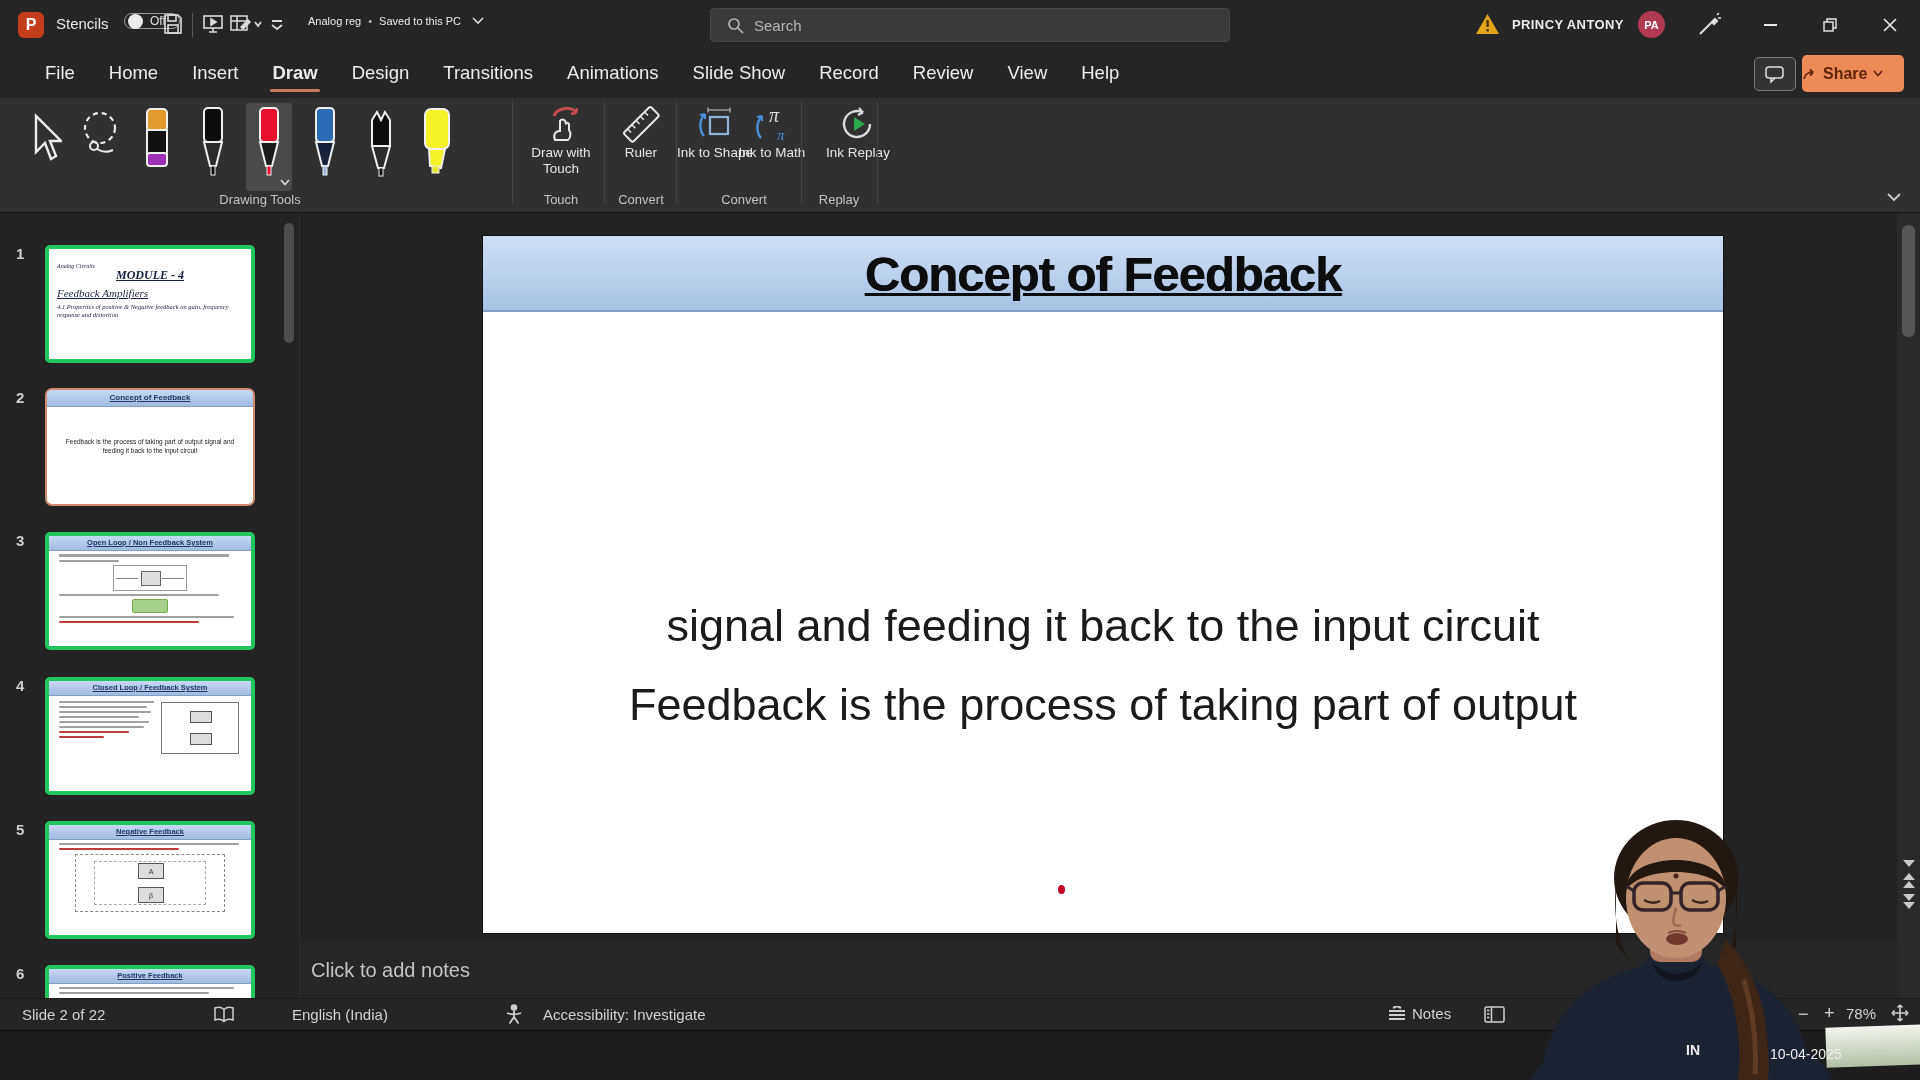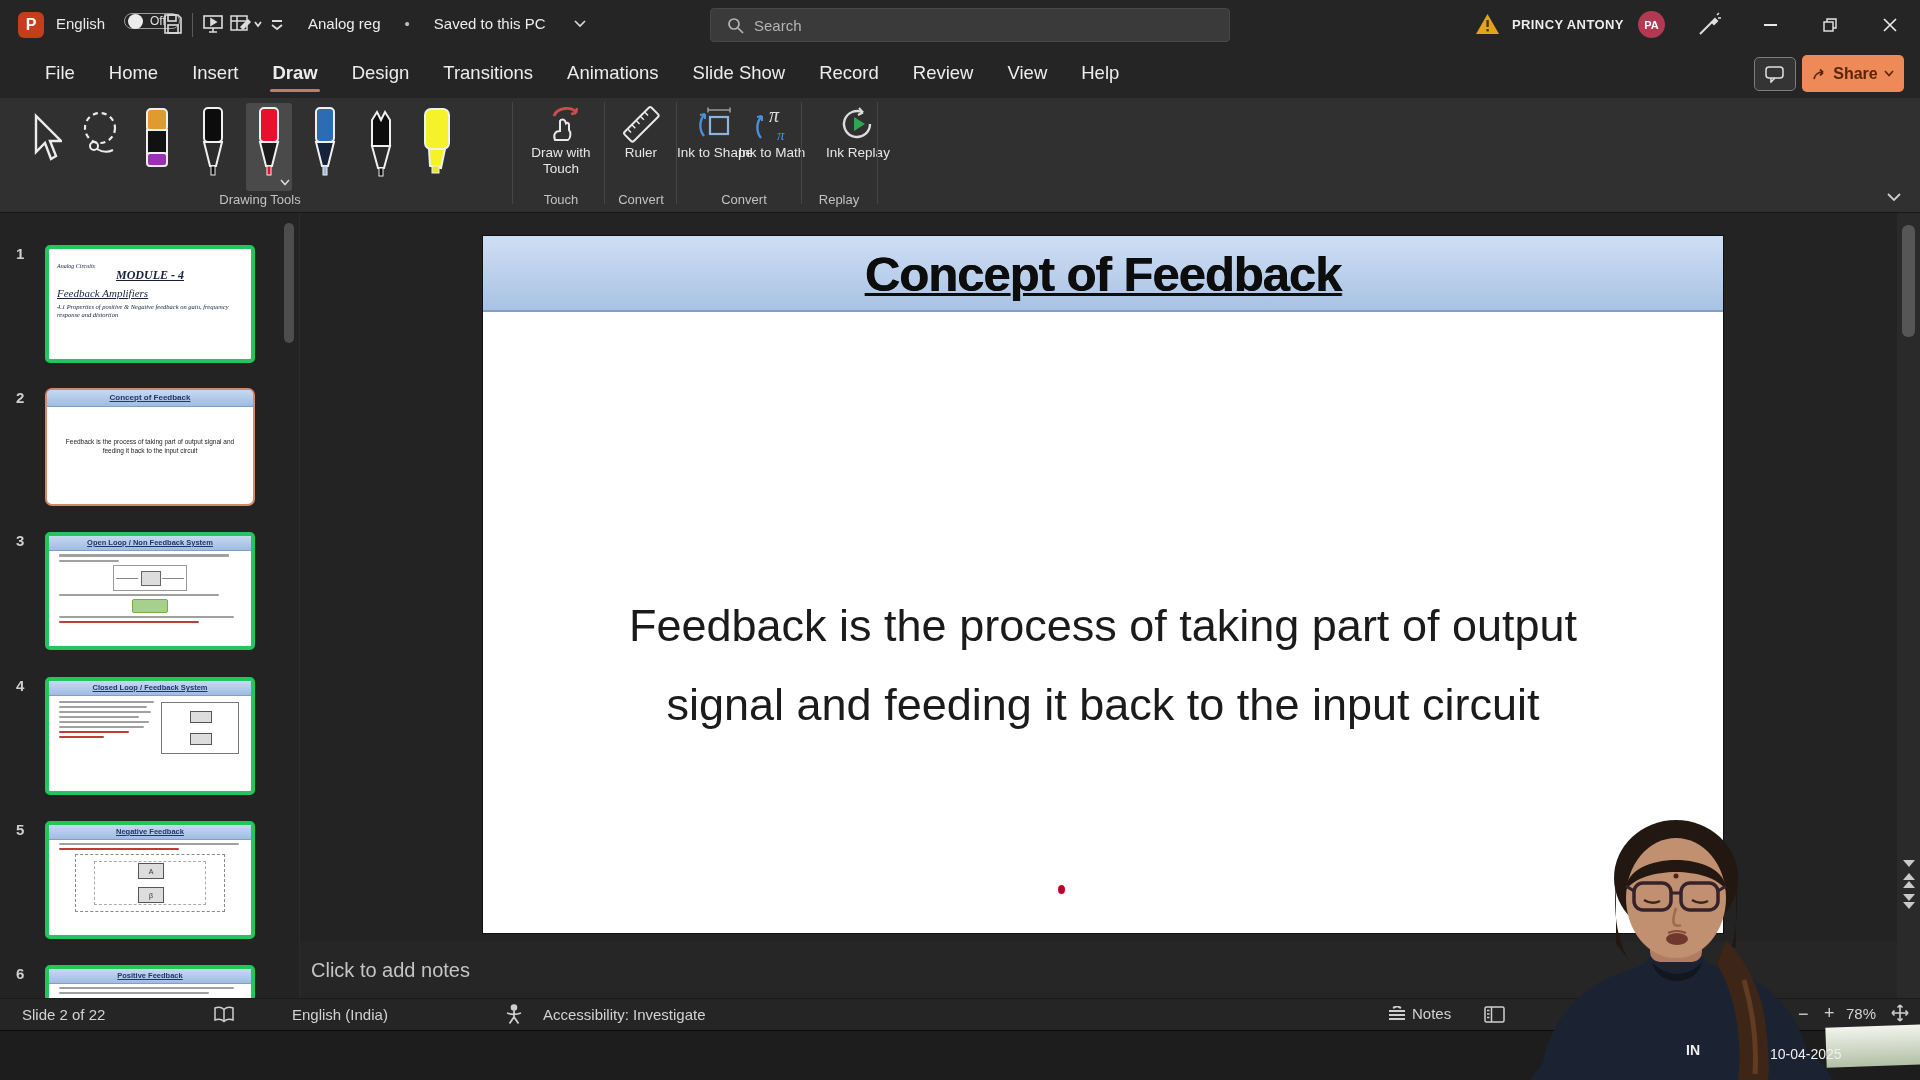--- a/index.html
+++ b/index.html
@@ -10,21 +10,21 @@
   .titlebar{position:absolute;left:0;top:0;width:1920px;height:50px;background:#252525}
   .titlebar .abs{position:absolute}
   .ppt-badge{left:18px;top:12px;width:26px;height:26px;border-radius:6px;background:#c43e1c;color:#fff;
     font-weight:bold;font-size:16px;display:flex;align-items:center;justify-content:center}
   .autosave-label{left:56px;top:15px;font-size:15px;color:#e8e8e8}
   .toggle{left:124px;top:13px;width:56px;height:16px;border:1.5px solid #9a9a9a;border-radius:12px;display:flex;align-items:flex-start}
   .toggle .knob{width:15px;height:15px;border-radius:50%;background:#ededed;margin-left:3px}
   .toggle .state{font-size:12px;color:#e0e0e0;margin-left:7px}
   .qat-icon{top:13px;color:#dcdcdc}
   .tb-divider{left:192px;top:13px;width:1px;height:24px;background:#5a5a5a}
-  .doc-label{left:308px;top:15px;font-size:15px;color:#ececec;display:flex;gap:24px;align-items:center}
+  .doc-label{left:308px;top:15px;font-size:11px;color:#ececec;display:flex;gap:7px;align-items:center}
   .doc-label .dot{color:#bdbdbd}
   .doc-chevron{margin-left:4px}
   .searchbox{left:710px;top:8px;width:520px;height:34px;background:#3a3a3a;border:1px solid #474747;border-radius:4px;
     display:flex;align-items:center;color:#b5b5b5;font-size:15px}
   .searchbox svg{margin:0 10px 0 16px}
   .warn{left:1475px;top:13px}
   .user-name{left:1512px;top:17px;font-size:13px;font-weight:bold;letter-spacing:.4px;color:#ececec}
   .avatar{left:1638px;top:11px;width:27px;height:27px;border-radius:50%;background:#b03a52;color:#fff;
     font-size:11px;font-weight:bold;display:flex;align-items:center;justify-content:center}
   .pen-mode{left:1696px;top:12px}
@@ -33,21 +33,21 @@
   .min-glyph{width:13px;height:2px;background:#e8e8e8}
 
   
   .menubar{position:absolute;left:0;top:50px;width:1920px;height:48px;background:#252525;display:flex;padding-left:28px}
   .menu-item{position:relative;padding:0 17px;line-height:46px;font-size:18.5px;color:#ececec;white-space:nowrap}
   .menu-item.active{font-weight:bold}
   .menu-item.active::after{content:"";position:absolute;left:15px;right:15px;bottom:6px;height:3px;border-radius:2px;background:#c77b5e}
   .comment-btn{position:absolute;left:1754px;top:57px;width:42px;height:34px;border:1px solid #7c7c7c;border-radius:5px;
     background:#343434;display:flex;align-items:center;justify-content:center}
   .share-btn{position:absolute;left:1802px;top:55px;width:102px;height:37px;border-radius:5px;background:#ed8a57;
-    display:flex;align-items:center;justify-content:center;gap:6px;color:#5c2408;font-size:16px;font-weight:bold}
+    display:flex;align-items:center;justify-content:flex-start;gap:6px;color:#5c2408;font-size:16px;font-weight:bold}
 
   
   .ribbon{position:absolute;left:0;top:98px;width:1920px;height:115px;background:#303030;border-bottom:1px solid #171717}
   .pens{position:absolute;left:22px;top:5px;display:flex;gap:10px}
   .tool-slot{position:relative;width:46px;height:88px;display:flex;align-items:flex-start;justify-content:center;padding-top:3px}
   .tool-slot.selected{background:#4a4a4a;border-radius:3px}
   .slot-chevron{position:absolute;right:2px;bottom:5px}
   .group-label{position:absolute;top:94px;font-size:13px;color:#c2c2c2;text-align:center}
   .rdiv{position:absolute;top:4px;height:102px;width:1px;background:#454545}
   .rbtn{position:absolute;top:5px;width:86px;text-align:center;color:#e6e6e6;font-size:13.5px;line-height:16px}
@@ -127,21 +127,21 @@
   .cl-diagram{position:relative;width:78px;height:52px;border:1px solid #777;margin-top:4px}
   .cl-diagram .blk{position:absolute;width:22px;height:12px;background:#ddd;border:1px solid #555}
 </style>
 </head>
 <body>
 
 <div id="app">
 
   <div class="titlebar">
     <div class="abs ppt-badge">P</div>
-    <div class="abs autosave-label">English</div>
+    <div class="abs autosave-label">Stencils</div>
     <div class="abs toggle">
       <div class="knob"></div>
       <div class="state">Off</div>
     </div>
     <div class="abs qat-icon" style="left:163px">
       <svg width="20" height="22" viewBox="0 0 20 22" fill="none" stroke="#dcdcdc" stroke-width="1.6">
         <path d="M2,2 H15 L18,5 V20 H2 Z"></path>
           <rect x="5" y="2" width="8" height="6"></rect>
           <rect x="5" y="12" width="10" height="8"></rect>
       </svg>
@@ -453,22 +453,22 @@
         <div class="stripe thin" style="width:150px"></div>
       </div>
 
       <div class="panel-scroll"></div>
     </div>
 
     <div class="slide">
       <div class="slide-band"></div>
       <div class="slide-title">Concept of Feedback</div>
       <div class="slide-body">
+        <div>signal and feeding it back to the input circuit</div>
         <div>Feedback is the process of taking part of output</div>
-        <div>signal and feeding it back to the input circuit</div>
       </div>
     </div>
     <div class="ink-dot"></div>
 
     <div class="notesbar">
       <div class="notes-ph">Click to add notes</div>
     </div>
 
     <div class="vscroll">
       <div class="vthumb"></div>

